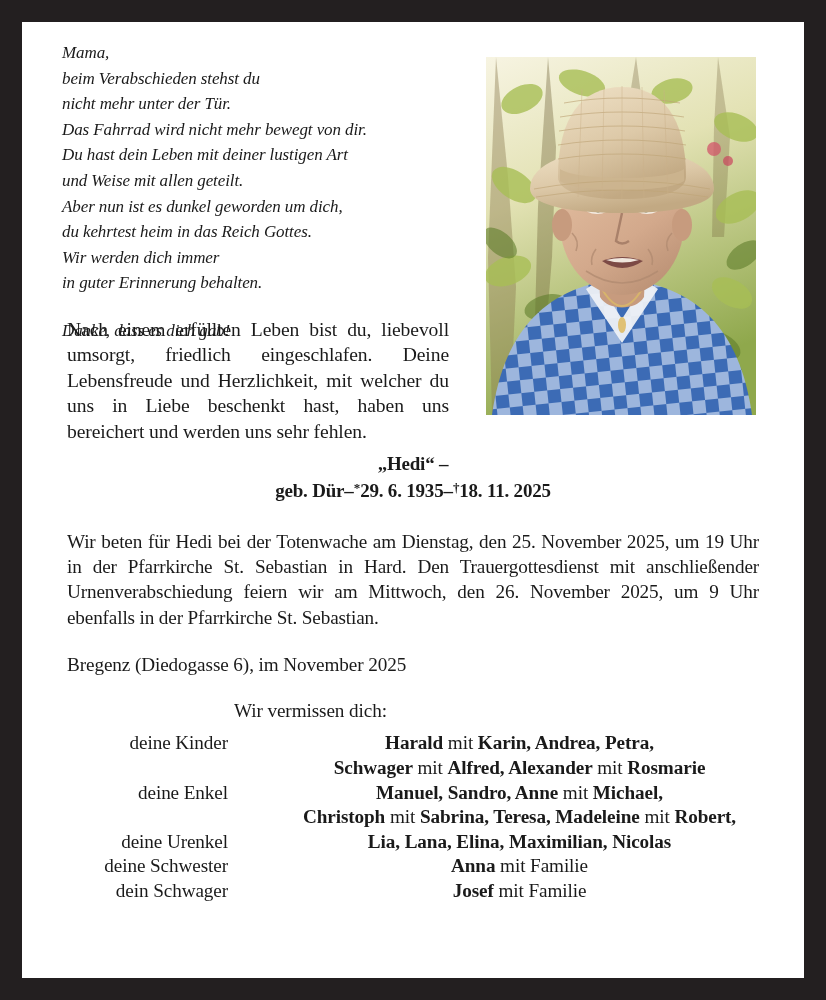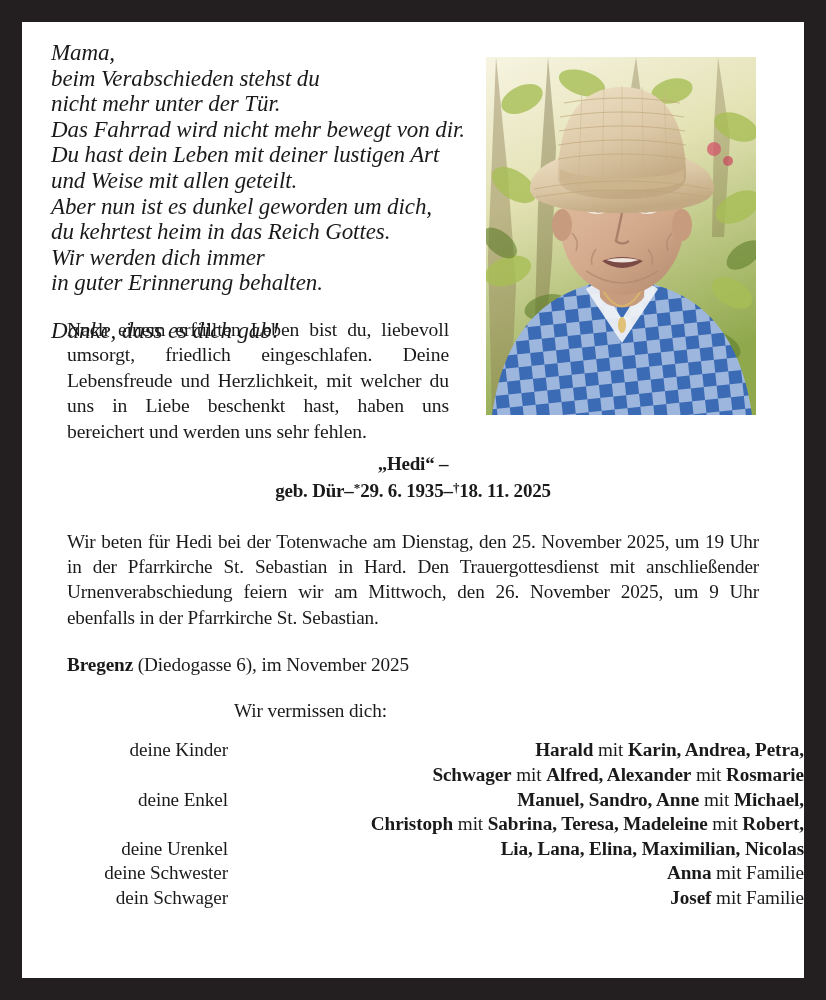--- a/index.html
+++ b/index.html
@@ -33,25 +33,25 @@
   }
 
   
   .top-section {
     position: relative;
     height: 400px;
   }
 
   .poem {
     position: absolute;
-    left: 29px;
+    left: 40px;
     top: 18px;
     width: 400px;
     font-style: italic;
-    font-size: 23px;
+    font-size: 17px;
     line-height: 25.6px;
     letter-spacing: -0.1px;
   }
   .poem-line { white-space: nowrap; }
   .poem-thanks {
     margin-top: 22px;
     white-space: nowrap;
   }
 
   .photo-frame {
@@ -116,52 +116,52 @@
     text-align: justify;
     letter-spacing: -0.15px;
   }
 
   .location-line {
     margin: 22px 45px 0 45px;
     font-size: 19.2px;
     line-height: 25px;
     letter-spacing: -0.1px;
   }
-  .location-line b { font-weight: bold; }
+  .location-line b { font-weight: normal; }
 
   
   .family {
     margin: 22px 0 0 0;
     font-size: 19.2px;
     line-height: 24.6px;
   }
   .missing-you {
     margin-left: 212px;
     letter-spacing: -0.1px;
     margin-top: 16px;
   }
   .family-table {
     border-collapse: collapse;
-    margin-top: 15px;
+    margin-top: 8px;
     width: 100%;
   }
   .family-table td {
     padding: 0;
     vertical-align: top;
     line-height: 24.6px;
   }
   .fam-label {
     text-align: right;
     white-space: nowrap;
     width: 206px;
     padding-right: 7px !important;
     letter-spacing: -0.1px;
   }
   .fam-names {
-    text-align: right;
+    text-align: center;
     letter-spacing: -0.1px;
   }
   .fam-names b { font-weight: bold; }
   .fam-continued td { padding-top: 0; }
 </style>
 </head>
 <body>
 
 <div class="notice">
   <div class="page">

